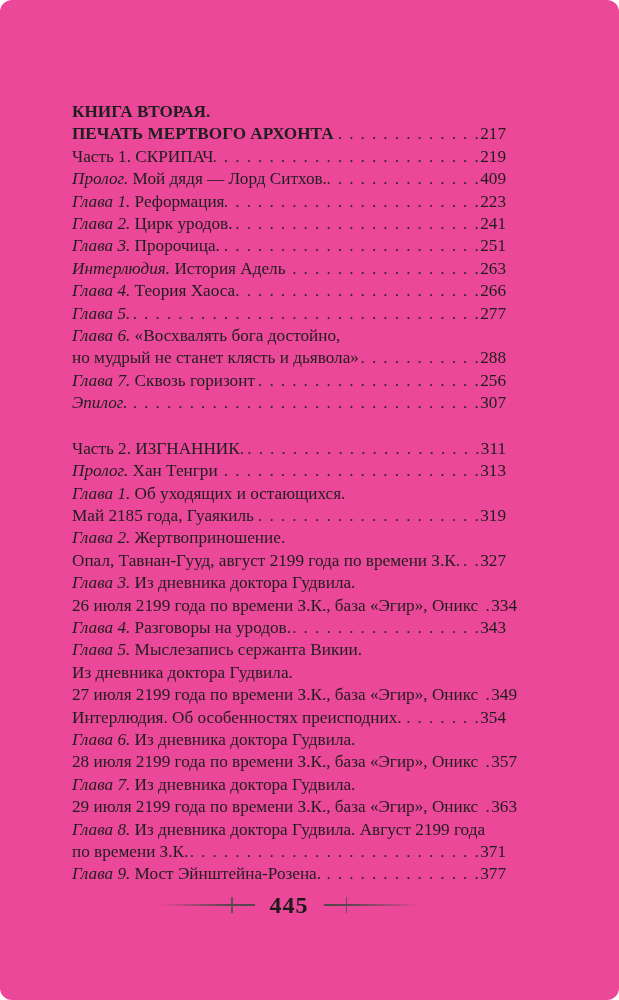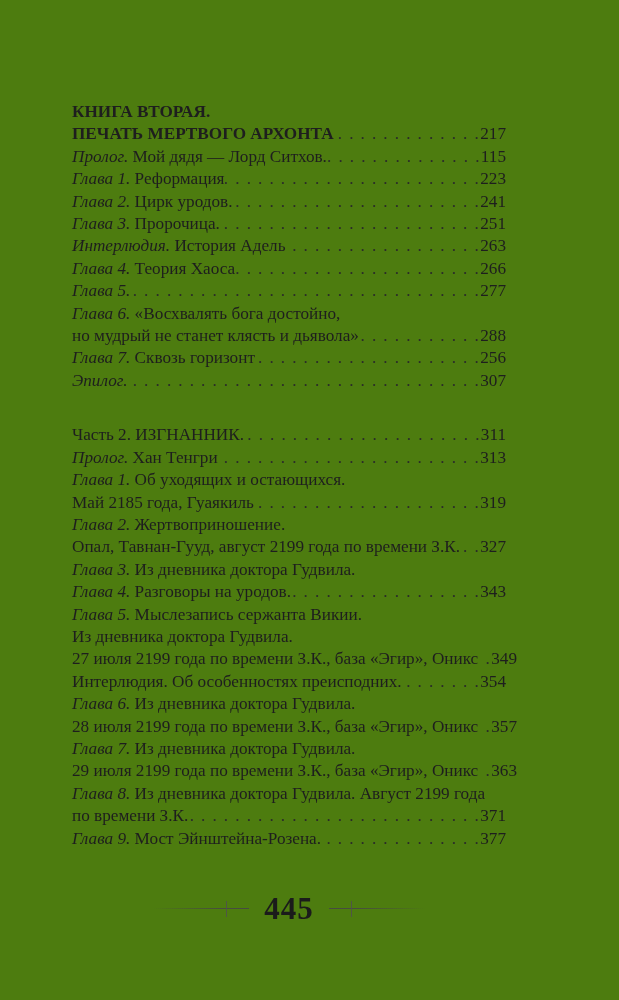--- a/index.html
+++ b/index.html
@@ -11,37 +11,38 @@
     width: 619px;
     height: 1000px;
     overflow: hidden;
     font-family: "Liberation Serif", "DejaVu Serif", serif;
     color: #1e1e1e;
     position: relative;
   }
   .book-page {
     position: absolute;
     inset: 0;
-    background: #4d7c0f;
+    background: #ec4899;
+    border-radius: 12px;
   }
   .toc {
     position: absolute;
     left: 72px;
     top: 101px;
     width: 434px;
   }
   .toc-line {
     display: flex;
     align-items: baseline;
     font-size: 17.2px;
     line-height: 22.4px;
     white-space: nowrap;
   }
   .toc-line.gap-before {
-    margin-top: 32px;
+    margin-top: 23px;
   }
   .seg { white-space: pre; }
   .seg.bold { font-weight: bold; }
   .seg.italic { font-style: italic; }
   .leader {
     flex: 1 1 auto;
     overflow: hidden;
     min-width: 10px;
     direction: rtl;
     white-space: nowrap;
@@ -82,21 +83,21 @@
   .footer-rule .tick {
     position: absolute;
     top: -7px;
     width: 1.5px;
     height: 16px;
     background: rgba(80,80,80,0.85);
   }
   .footer-rule.left .tick { right: 22px; }
   .footer-rule.right .tick { left: 22px; }
   .footer-page-number {
-    font-size: 31px;
+    font-size: 24px;
     font-weight: bold;
     letter-spacing: 1px;
     color: #1b1b1b;
     line-height: 1;
   }
 </style>
 </head>
 <body>
 
 <div class="book-page">
@@ -104,24 +105,29 @@
   <div class="toc">
       <div class="toc-line">
         <span class="seg bold">КНИГА ВТОРАЯ.</span>
       </div>
       <div class="toc-line">
         <span class="seg bold">ПЕЧАТЬ МЕРТВОГО АРХОНТА</span>
         <span class="leader"></span>
         <span class="pagenum">217</span>
       </div>
       <div class="toc-line">
+        <span class="seg normal">Часть 1. СКРИПАЧ</span>
+        <span class="leader"></span>
+        <span class="pagenum">219</span>
+      </div>
+      <div class="toc-line">
         <span class="seg italic">Пролог.</span>
         <span class="seg normal"> Мой дядя — Лорд Ситхов.</span>
         <span class="leader"></span>
-        <span class="pagenum">115</span>
+        <span class="pagenum">409</span>
       </div>
       <div class="toc-line">
         <span class="seg italic">Глава 1.</span>
         <span class="seg normal"> Реформация</span>
         <span class="leader"></span>
         <span class="pagenum">223</span>
       </div>
       <div class="toc-line">
         <span class="seg italic">Глава 2.</span>
         <span class="seg normal"> Цирк уродов.</span>
@@ -196,20 +202,25 @@
         <span class="seg normal"> Жертвоприношение.</span>
       </div>
       <div class="toc-line">
         <span class="seg normal">Опал, Тавнан-Гууд, август 2199 года по времени З.К.</span>
         <span class="leader"></span>
         <span class="pagenum">327</span>
       </div>
       <div class="toc-line">
         <span class="seg italic">Глава 3.</span>
         <span class="seg normal"> Из дневника доктора Гудвила.</span>
+      </div>
+      <div class="toc-line">
+        <span class="seg normal">26 июля 2199 года по времени З.К., база «Эгир», Оникс</span>
+        <span class="leader"></span>
+        <span class="pagenum">334</span>
       </div>
       <div class="toc-line">
         <span class="seg italic">Глава 4.</span>
         <span class="seg normal"> Разговоры на уродов.</span>
         <span class="leader"></span>
         <span class="pagenum">343</span>
       </div>
       <div class="toc-line">
         <span class="seg italic">Глава 5.</span>
         <span class="seg normal"> Мыслезапись сержанта Викии.</span>

